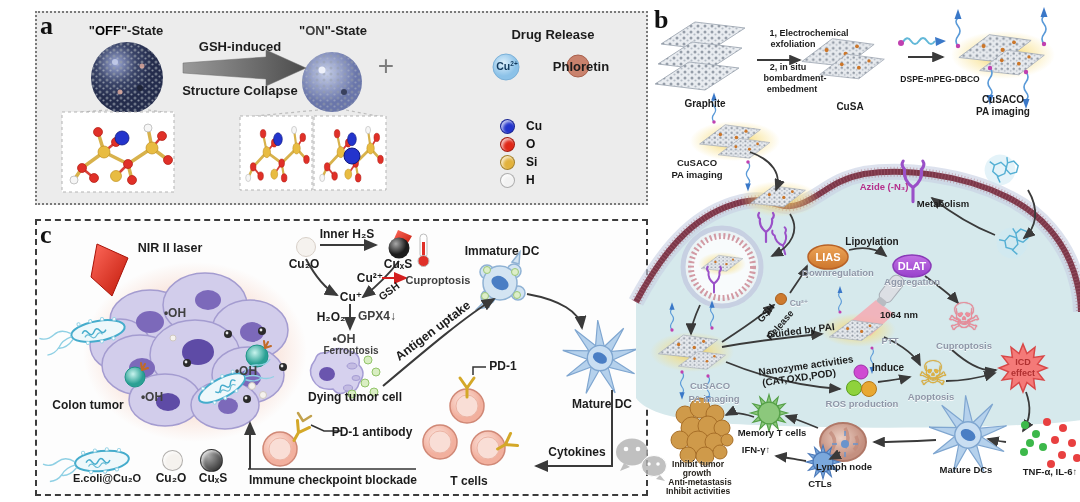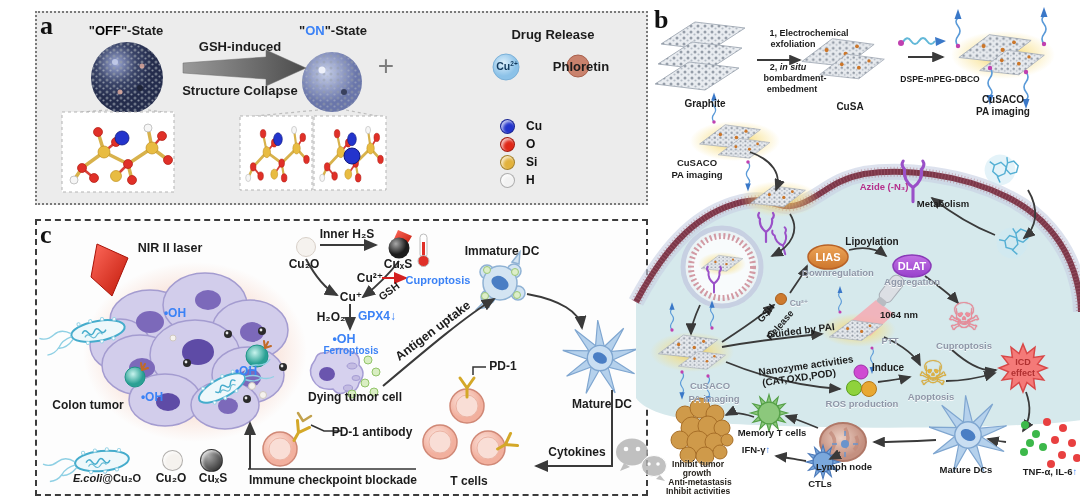--- a/index.html
+++ b/index.html
@@ -9,29 +9,29 @@
   #pA{left:35px;top:11px;width:613px;height:194px;background:#ececec;border:2px dotted #7a7a7a}
   #pC{left:35px;top:219px;width:613px;height:277px;background:#fdfdfd;border:2px dashed #3c3c3c}
   svg.art{position:absolute;left:0;top:0;z-index:2;pointer-events:none}
   .L{position:absolute;z-index:4;transform:translate(-50%,-50%);font-weight:bold;
      white-space:nowrap;color:#1c1c1c;line-height:1}
   .TL{position:absolute;z-index:4;font-weight:bold;white-space:nowrap;color:#111;line-height:1}
   .serif{font-family:"Liberation Serif","DejaVu Serif",serif;font-size:26px;font-weight:bold}
   .f8{font-size:8.5px}.f9{font-size:9px}.f95{font-size:9.5px}.f10{font-size:10px}
   .f11{font-size:11px}.f115{font-size:12px}.f12{font-size:12px}.f125{font-size:12.5px}
   .f13{font-size:13px}.f28{font-size:28px;font-weight:normal;color:#7d7d7d}
-  .red{color:#3b82f6}.blue{color:#000000}.mag{color:#b5308c}.wht{color:#fff}
+  .red{color:#404040}.blue{color:#000000}.mag{color:#b5308c}.wht{color:#fff}
   .emb{color:#8f97a8;text-shadow:0 1px 0 rgba(255,255,255,.9)}
   .dark{color:#2a2620;text-shadow:0 0 2px rgba(255,255,255,.8)}
   .skull{z-index:3;font-weight:normal}
   .ball{position:absolute;z-index:3;border-radius:50%;border:1px solid rgba(0,0,0,.28);
         box-shadow:inset 2px 2px 3px rgba(255,255,255,.7)}
   .wm{position:absolute;z-index:6;color:#b9b9b9;opacity:.72;font-weight:normal;font-size:30px;line-height:1}
   sup{font-size:.62em}
-  .it{font-style:italic}
+  .it{}
 </style>
 </head>
 <body>
 
 <div class="fig">
 
   <div class="pnl" id="pA"></div>
   <div class="pnl" id="pC"></div>
 
   <svg class="art" width="1080" height="502" viewBox="0 0 1080 502">

